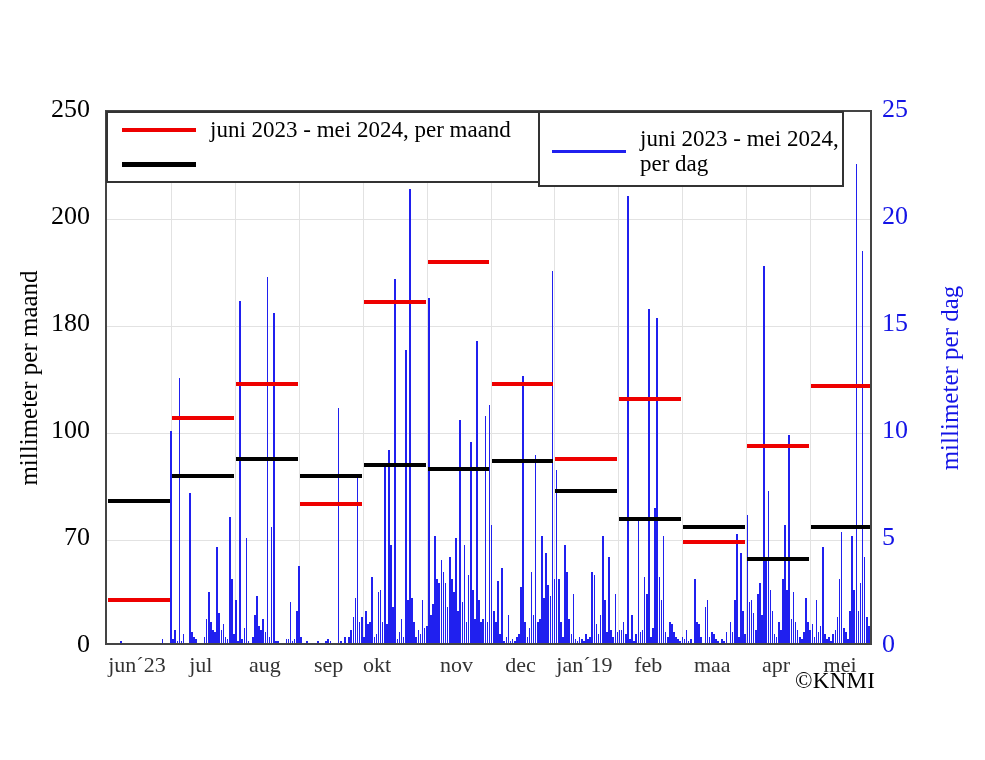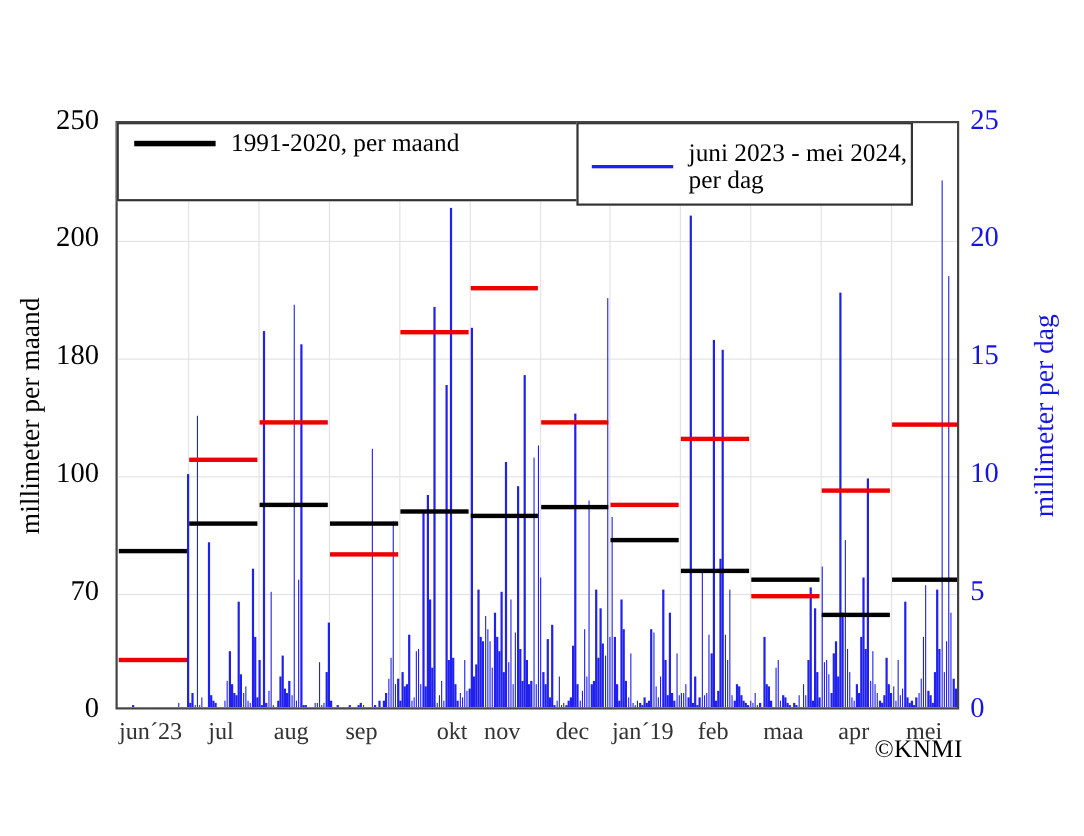--- a/index.html
+++ b/index.html
@@ -41,21 +41,21 @@
 
   .credit{position:absolute;left:795px;top:668px;font-size:23px;color:#000;
           letter-spacing:.3px;}
 
   .note{position:absolute;left:127px;top:193px;font-size:19px;color:#000;
         line-height:1.22;}
 
   
   .legend{position:absolute;background:#fff;border:2px solid #333;box-sizing:border-box;}
   #legend-monthly{left:106px;top:111px;width:436px;height:72px;}
-  #legend-daily{left:524px;top:111px;width:306px;height:76px;}
+  #legend-daily{left:538px;top:111px;width:306px;height:76px;}
   .lg-row{display:flex;align-items:center;height:34px;padding-left:14px;}
   .lg-swatch{width:74px;height:4px;flex:0 0 74px;margin-right:14px;}
   .lg-swatch.red{background:#ee0000;}
   .lg-swatch.black{background:#000;height:5px;}
   .lg-swatch.blue{background:#2020ef;height:3px;}
   .lg-text{font-size:23px;color:#000;white-space:nowrap;line-height:1.1;}
   #legend-daily .lg-row{align-items:center;height:76px;padding-left:12px;}
   #legend-daily .lg-text{white-space:normal;width:200px;}
 </style>
 </head>
@@ -85,21 +85,21 @@
       <div class="ytick-r" style="left: 882px; top: 431px;">10</div>
       <div class="ytick-r" style="left: 882px; top: 324px;">15</div>
       <div class="ytick-r" style="left: 882px; top: 217px;">20</div>
       <div class="ytick-r" style="left: 882px; top: 110px;">25</div>
     </div>
   <div id="x-ticks">
       <div class="xtick" style="left: 96.9583px;">jun´23</div>
       <div class="xtick" style="left: 160.875px;">jul</div>
       <div class="xtick" style="left: 224.792px;">aug</div>
       <div class="xtick" style="left: 288.708px;">sep</div>
-      <div class="xtick" style="left: 371px;">okt</div>
+      <div class="xtick" style="left: 337px;">okt</div>
       <div class="xtick" style="left: 416.542px;">nov</div>
       <div class="xtick" style="left: 480.458px;">dec</div>
       <div class="xtick" style="left: 544.375px;">jan´19</div>
       <div class="xtick" style="left: 608.292px;">feb</div>
       <div class="xtick" style="left: 672.208px;">maa</div>
       <div class="xtick" style="left: 736.125px;">apr</div>
       <div class="xtick" style="left: 800.042px;">mei</div>
     </div>
 
   <div class="plot">
@@ -453,22 +453,25 @@
         <div class="mline black" style="left: 640.167px; width: 61.9167px; top: 445.26px;"></div>
         <div class="mline black" style="left: 704.083px; width: 61.9167px; top: 413.16px;"></div>
       </div>
   </div>
 
   <div class="note">
   </div>
 
   <div class="legend" id="legend-monthly">
     <div class="lg-row">
+      <span class="lg-swatch red"></span>
+      <span class="lg-text">juni 2023 - mei 2024, per maand</span>
+    </div>
+    <div class="lg-row">
       <span class="lg-swatch black"></span>
-      <span class="lg-text">1991-2020, per maand</span>
     </div>
   </div>
 
   <div class="legend" id="legend-daily">
     <div class="lg-row">
       <span class="lg-swatch blue"></span>
       <span class="lg-text">juni 2023 - mei 2024, per dag</span>
     </div>
   </div>
 

